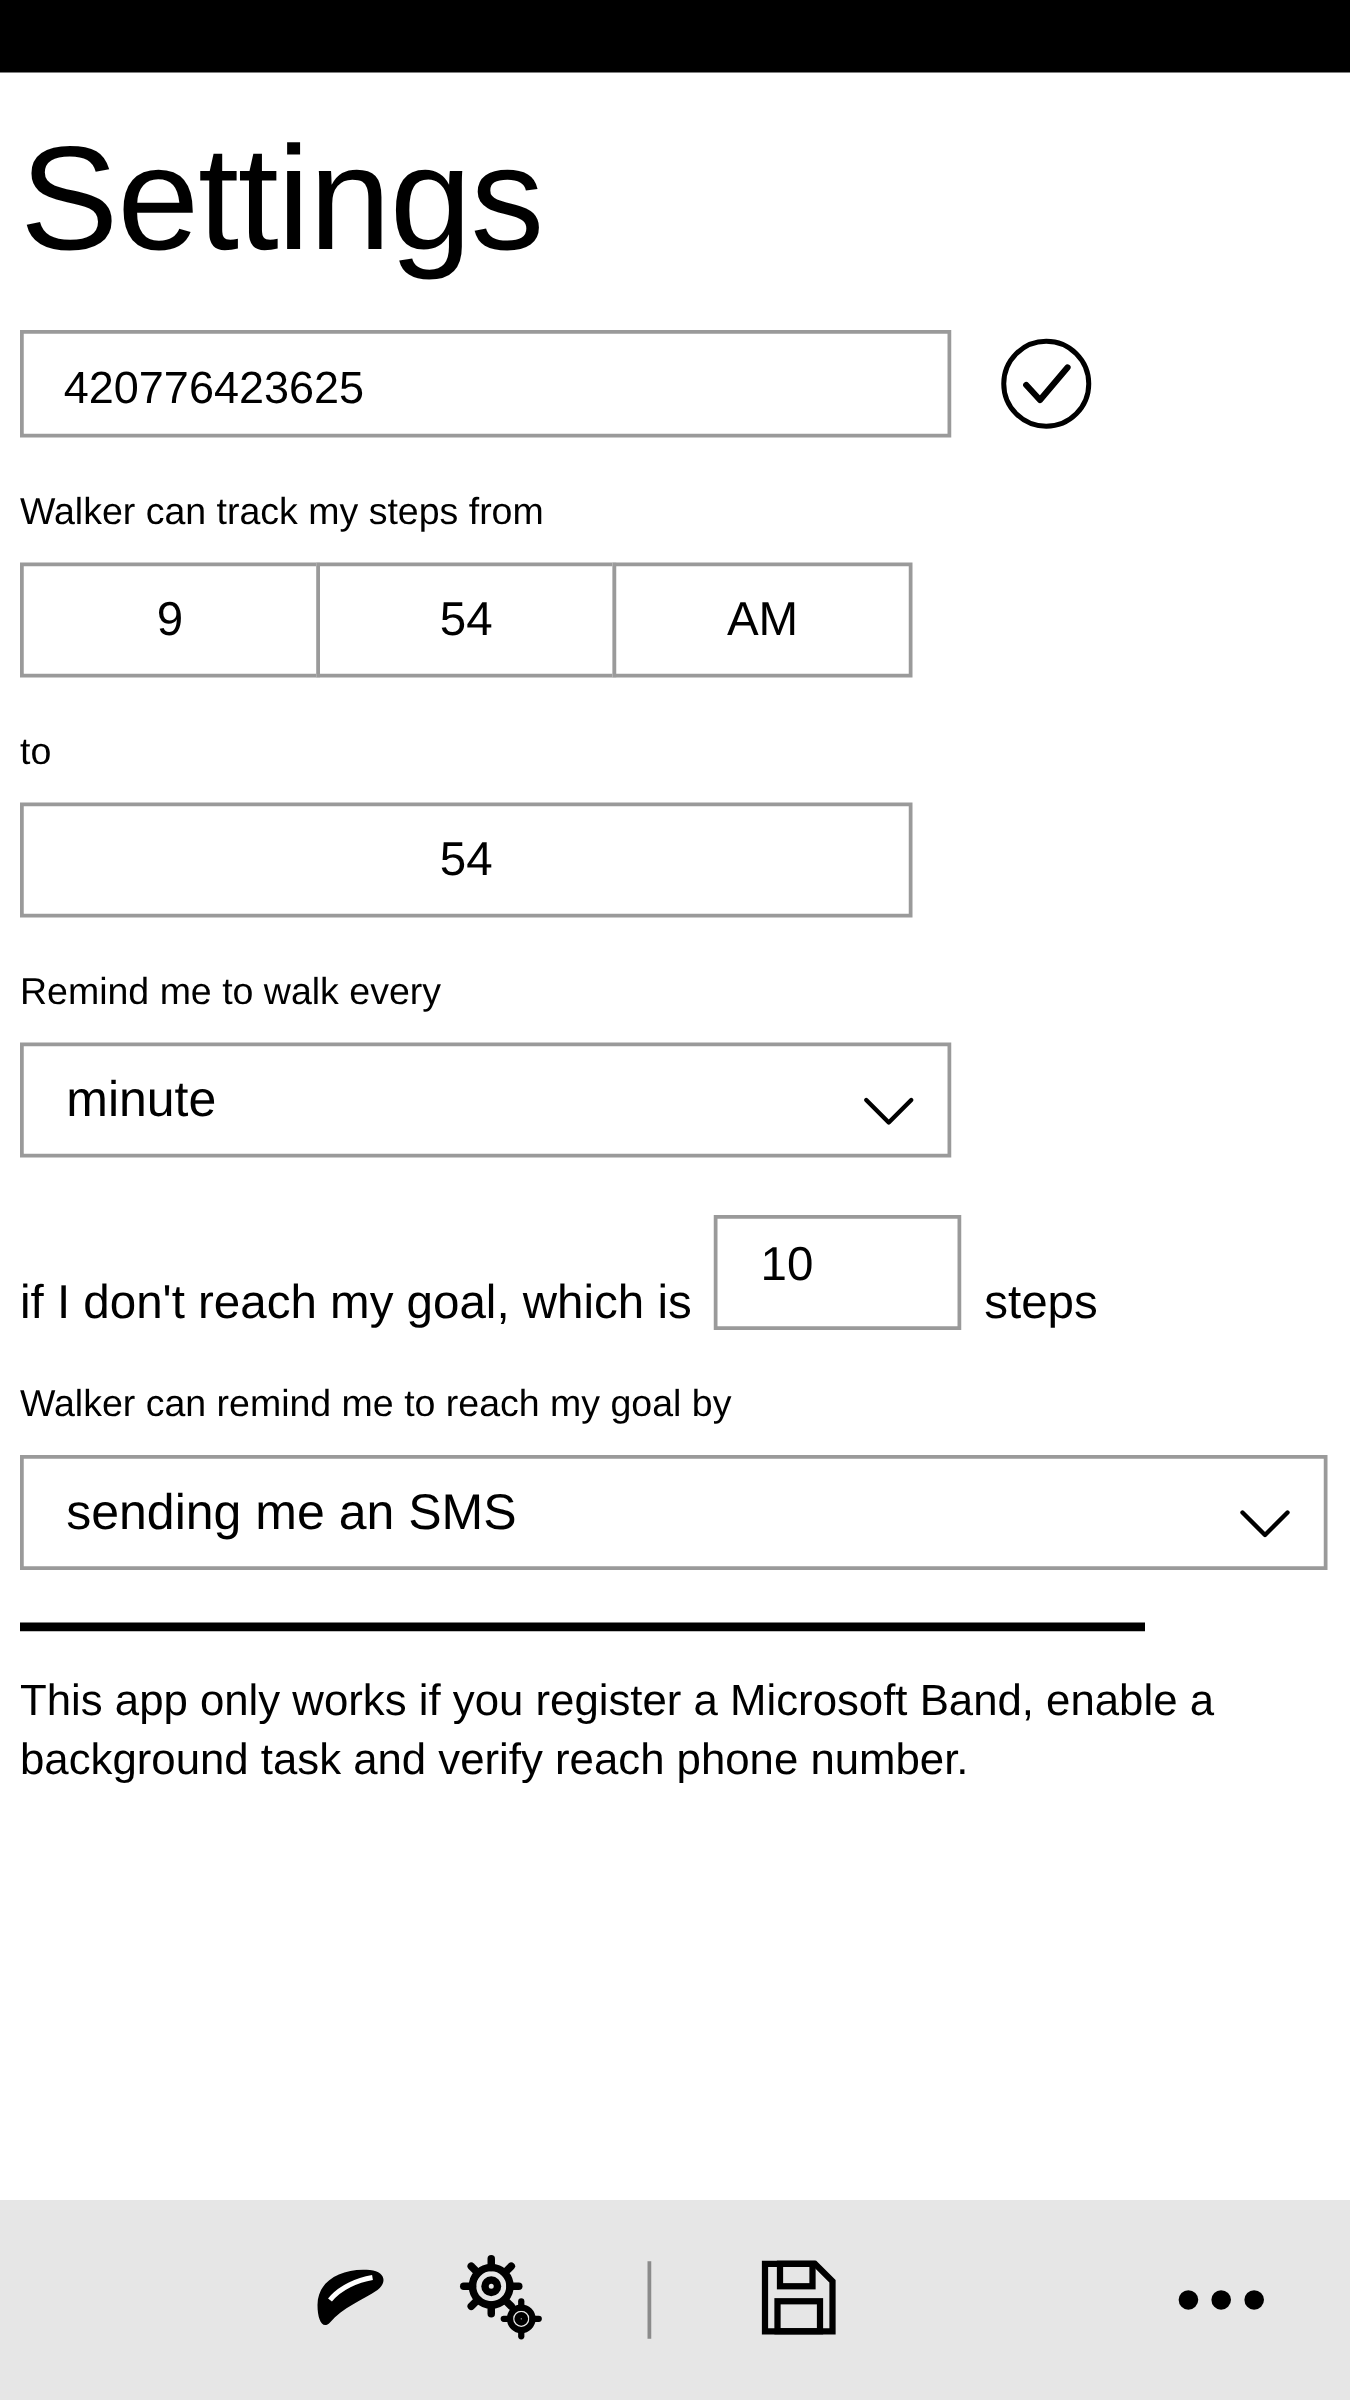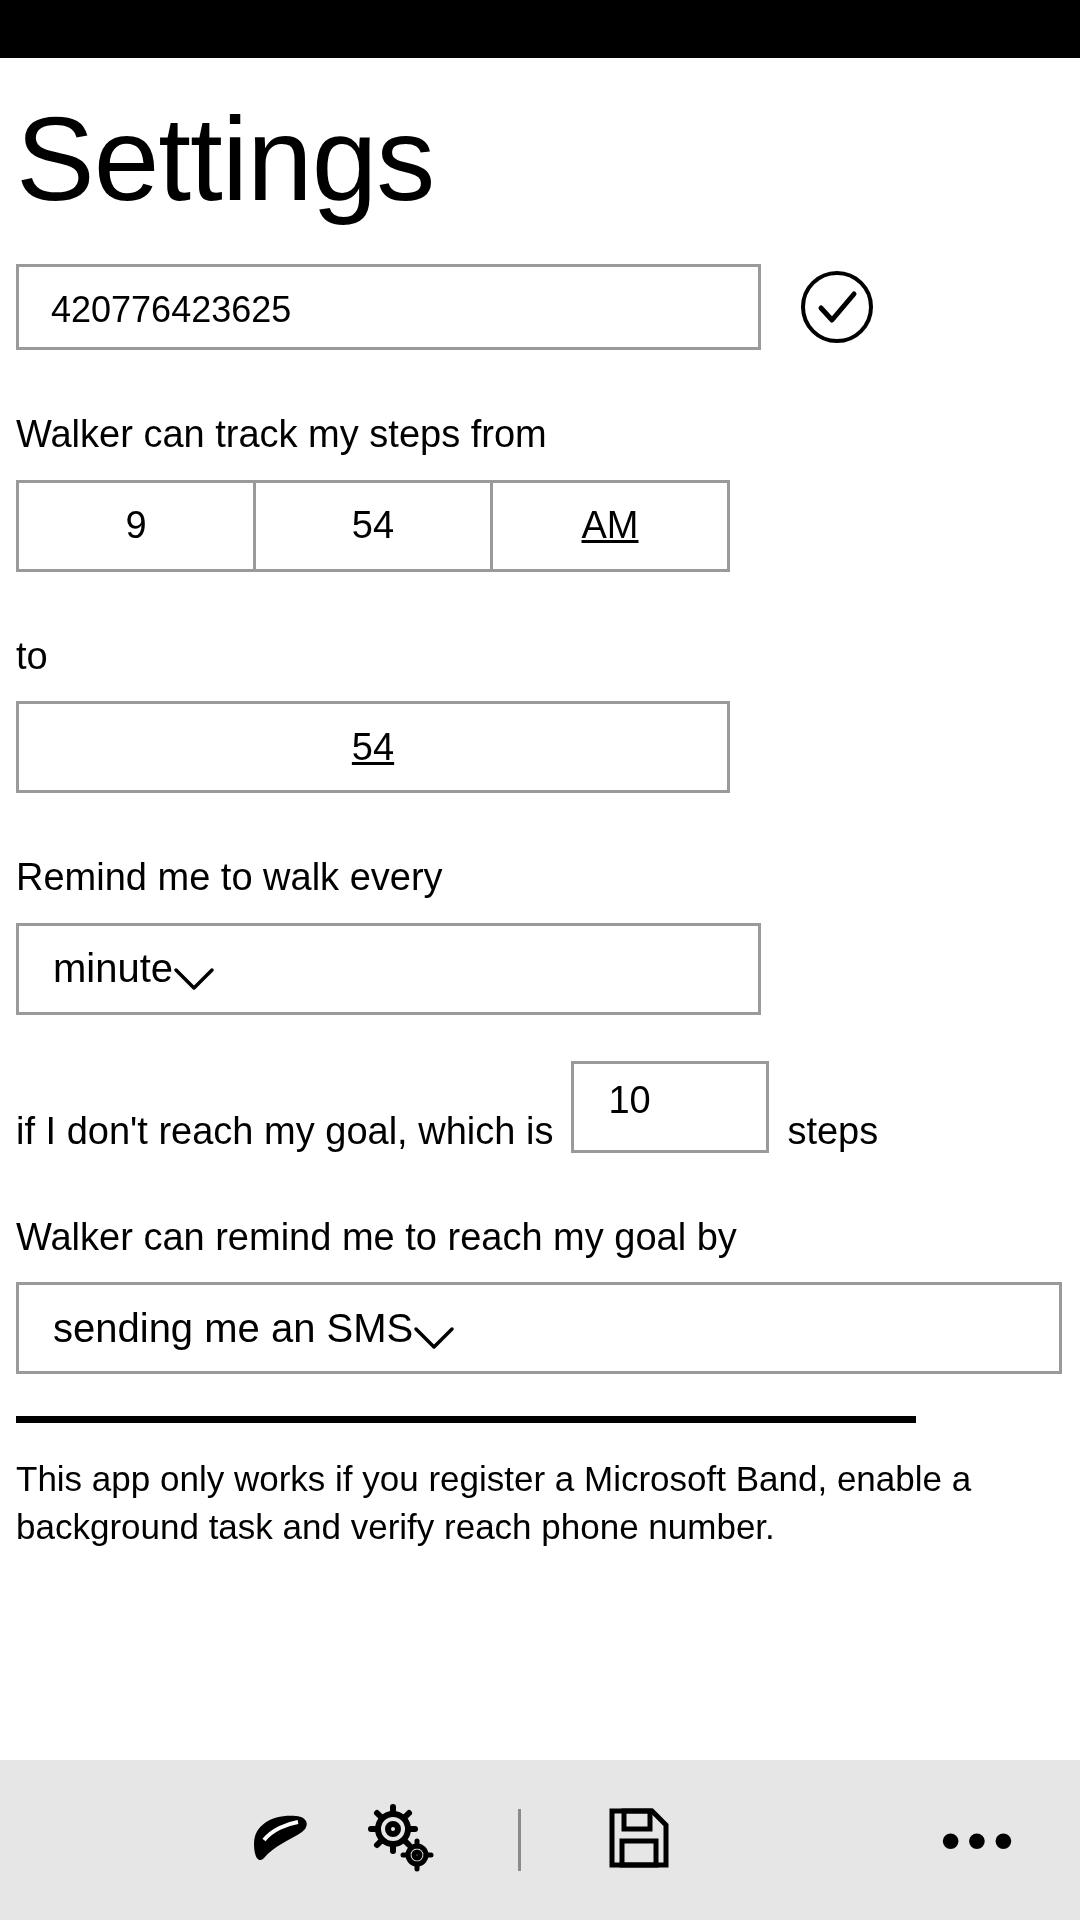--- a/index.html
+++ b/index.html
@@ -60,23 +60,23 @@
   }
   .verify-icon {
     margin-left: 38px;
     width: 76px;
     height: 76px;
     flex: 0 0 auto;
   }
 
   
   .label {
-    font-size: 38px;
+    font-size: 30px;
     line-height: 1.2;
-    margin-top: 62px;
+    margin-top: 42px;
     margin-bottom: 0;
   }
 
   
   .time-row {
     display: flex;
     margin-top: 22px;
     width: 726px;
   }
   .time-cell {
@@ -84,30 +84,31 @@
     height: 92px;
     box-sizing: border-box;
     border: 3px solid #9a9a9a;
     background: #ffffff;
     display: flex;
     align-items: center;
     justify-content: center;
     font-size: 38px;
     margin-right: -3px;
   }
-  .time-cell:last-child { margin-right: 12px; text-decoration: underline; }
+  .time-cell:last-child { margin-right: 12px; }
 
   
   .combo {
     height: 92px;
     box-sizing: border-box;
     border: 3px solid #9a9a9a;
     background: #ffffff;
     display: flex;
     align-items: center;
+    justify-content: space-between;
     padding: 0 26px 0 34px;
     font-size: 40px;
     margin-top: 22px;
   }
   .combo-narrow { width: 745px; }
   .combo-wide   { width: 1046px; }
   .chev { width: 42px; height: 26px; flex: 0 0 auto; }
 
   
   .goal-row {

